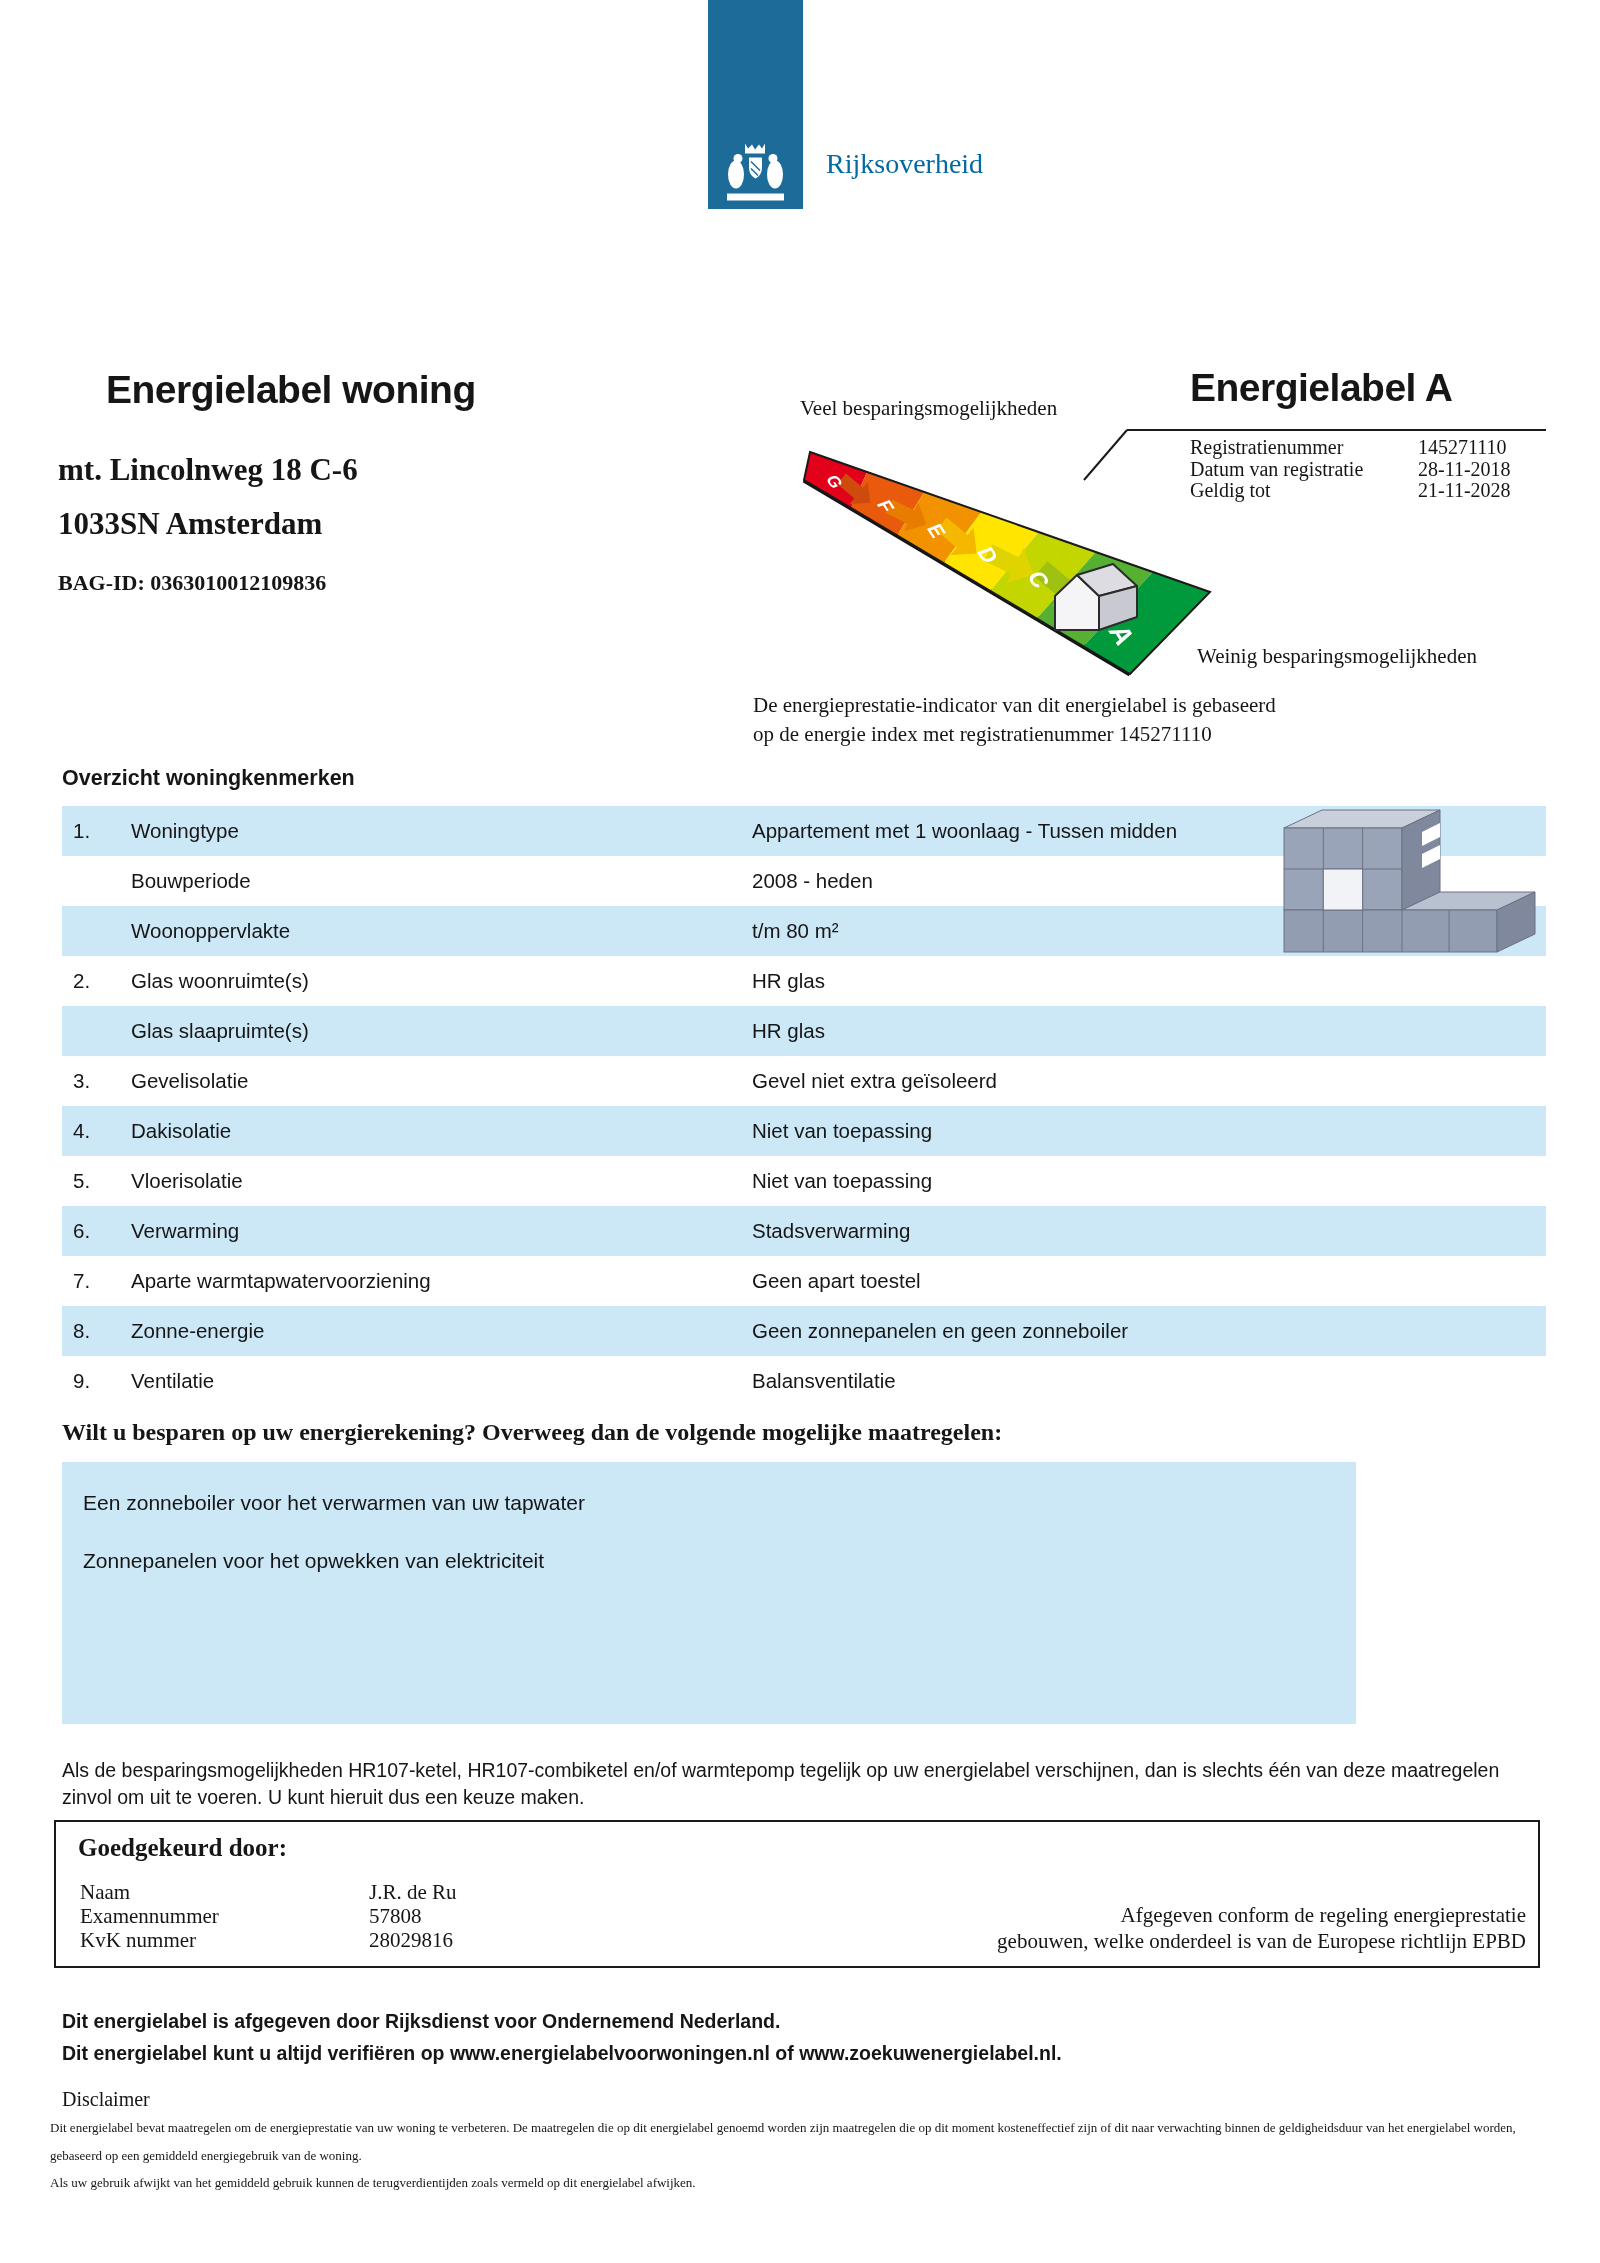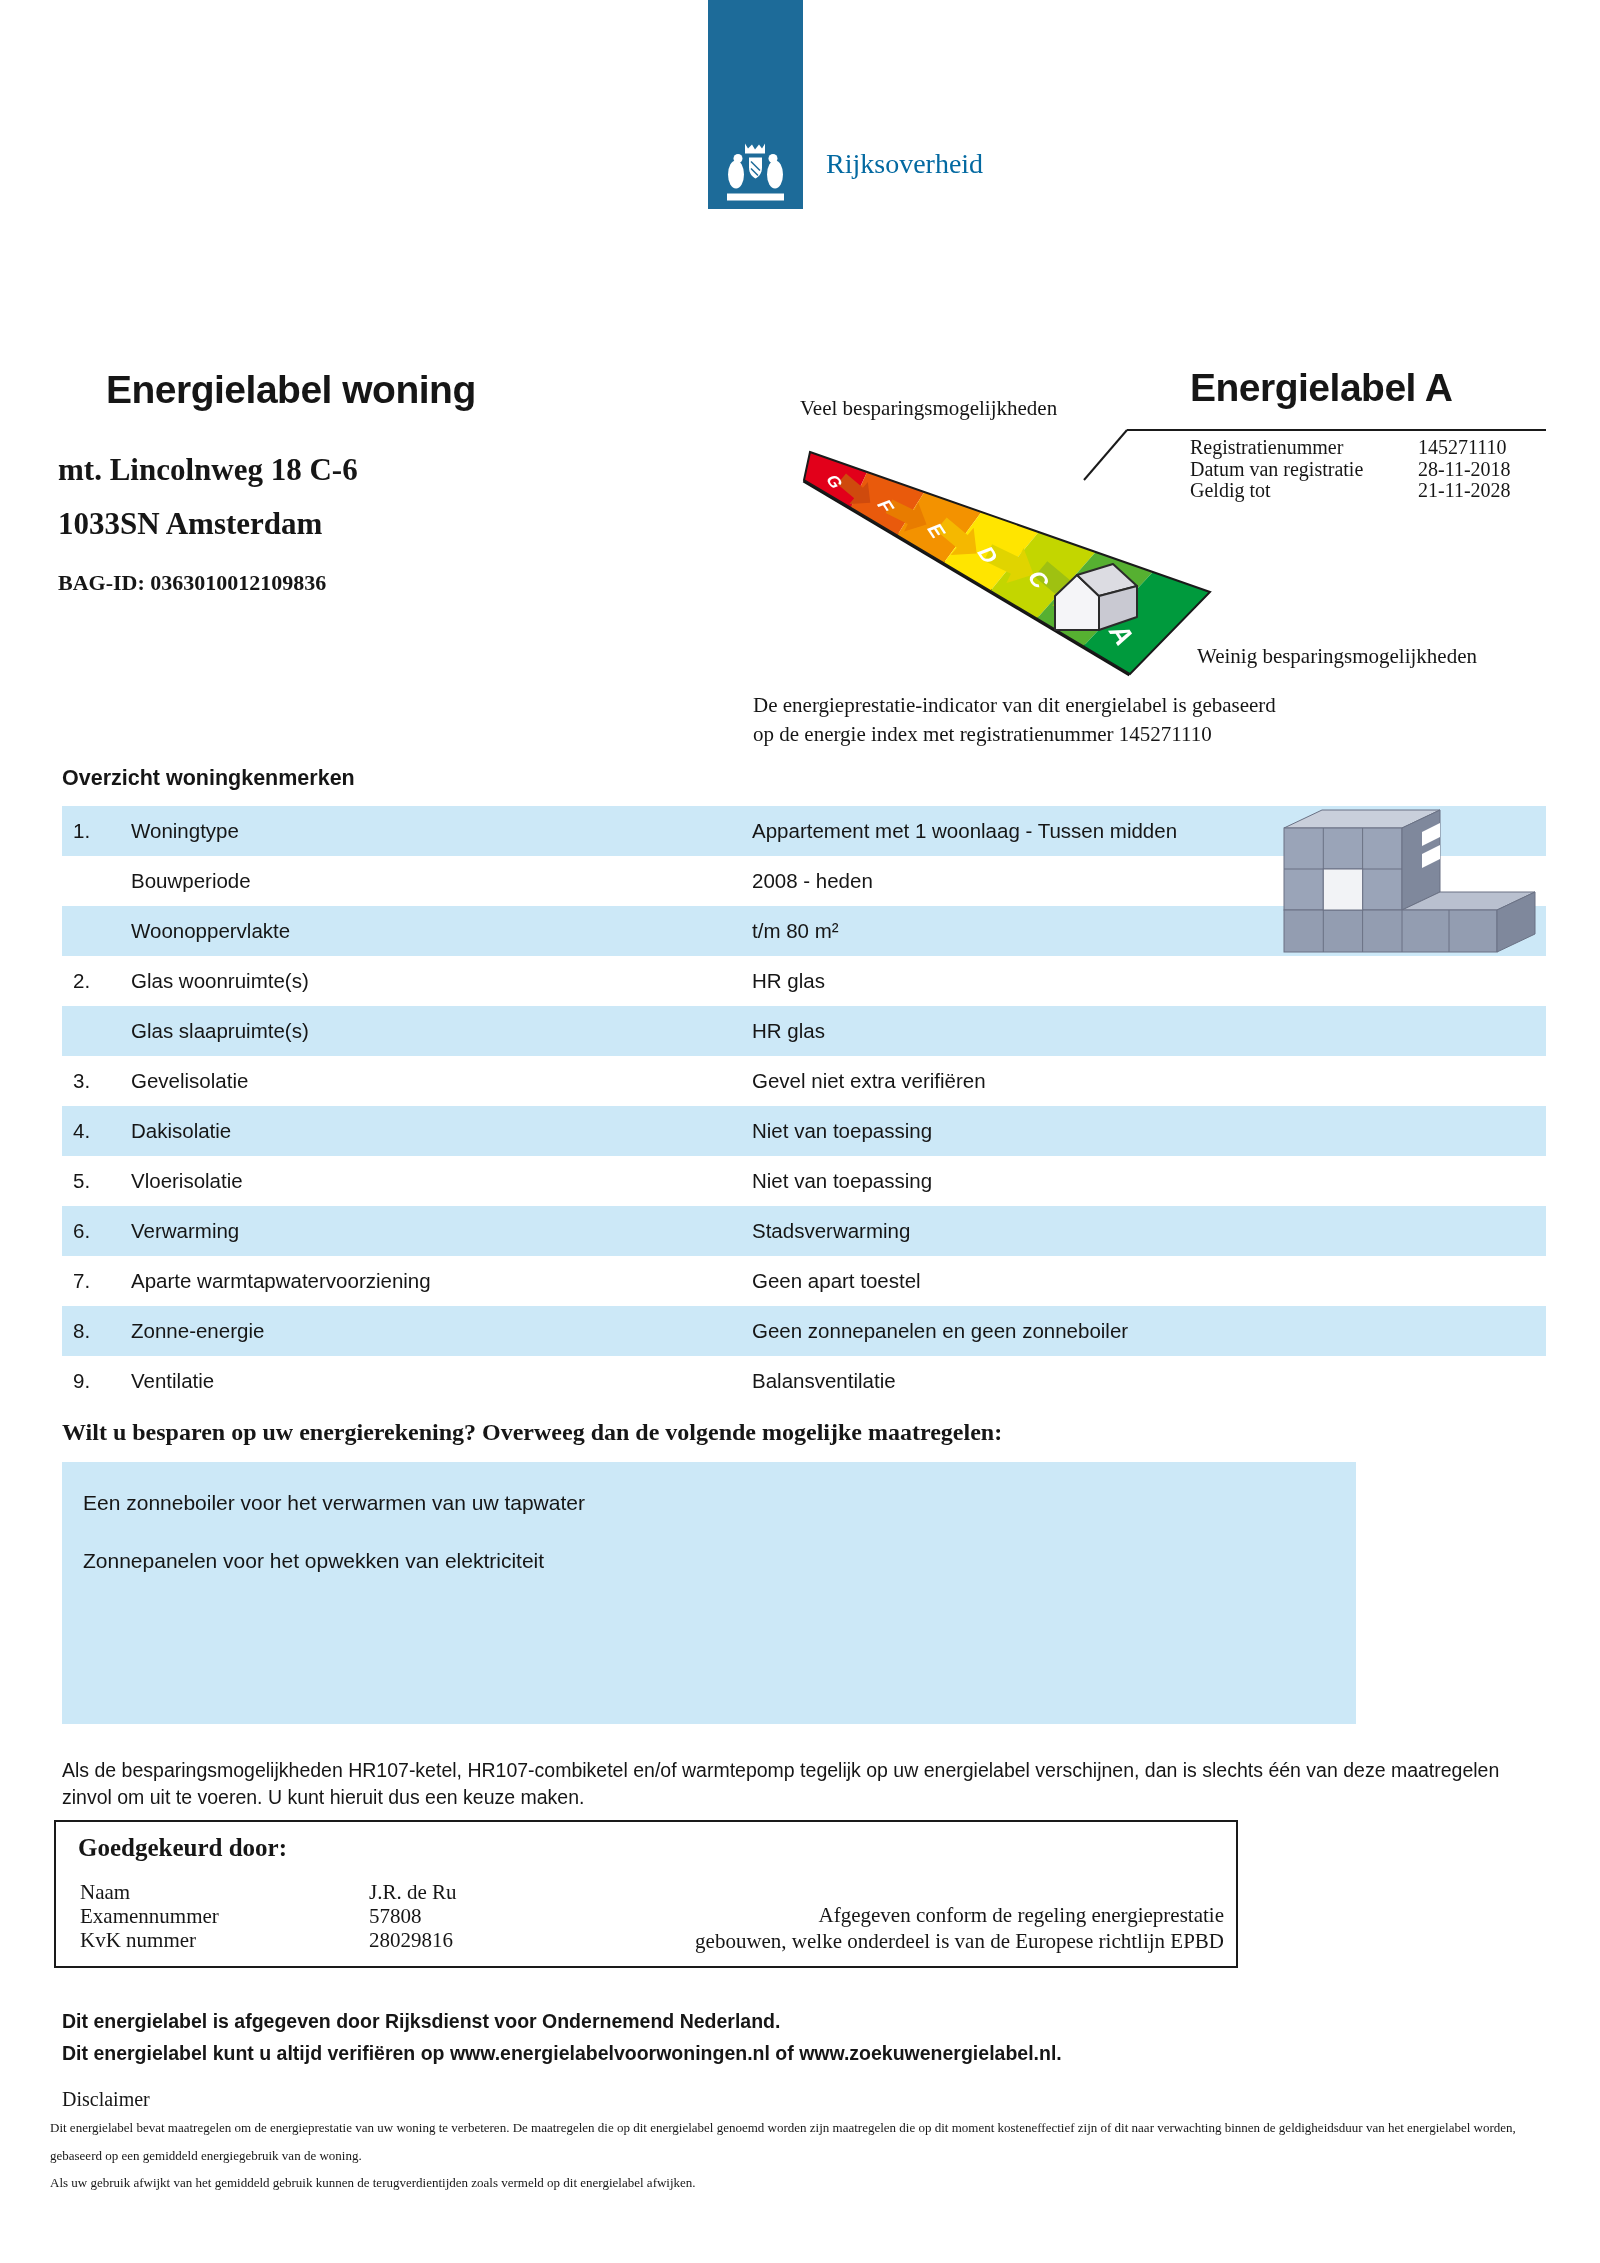--- a/index.html
+++ b/index.html
@@ -42,21 +42,21 @@
 
   
   .m-head{left:62px;top:1419px;font-size:24px;font-weight:bold;font-family:Liberation Serif, serif;}
   .m-box{left:62px;top:1462px;width:1294px;height:262px;background:#cce8f7;}
   .m-item{position:absolute;left:21px;font-size:21px;line-height:21px;}
   .m-item1{top:30px;}
   .m-item2{top:88px;}
   .m-note{left:62px;top:1757px;width:1480px;font-size:19.5px;line-height:27px;}
 
   
-  .appr{left:54px;top:1820px;width:1184px;height:148px;border:2px solid #1a1a1a;box-sizing:border-box;}
+  .appr{left:54px;top:1820px;width:1486px;height:148px;border:2px solid #1a1a1a;box-sizing:border-box;}
   .appr-head{position:absolute;left:22px;top:12px;font-size:25px;font-weight:bold;}
   .appr-fields{position:absolute;left:24px;top:58px;font-size:21px;}
   .appr-row{display:flex;height:24px;line-height:24px;}
   .appr-label{width:289px;}
   .appr-conform{position:absolute;right:12px;top:80px;text-align:right;font-size:21px;line-height:26px;}
 
   
   .f-bold1{left:62px;top:2010px;font-size:19.5px;font-weight:bold;}
   .f-bold2{left:62px;top:2042px;font-size:19.5px;font-weight:bold;}
   .f-disc-head{left:62px;top:2088px;font-size:20px;}
@@ -176,21 +176,21 @@
       <span class="t-value">HR glas</span>
     </div>
     <div class="t-row shaded">
       <span class="t-num"></span>
       <span class="t-label">Glas slaapruimte(s)</span>
       <span class="t-value">HR glas</span>
     </div>
     <div class="t-row">
       <span class="t-num">3.</span>
       <span class="t-label">Gevelisolatie</span>
-      <span class="t-value">Gevel niet extra verifiëren</span>
+      <span class="t-value">Gevel niet extra geïsoleerd</span>
     </div>
     <div class="t-row shaded">
       <span class="t-num">4.</span>
       <span class="t-label">Dakisolatie</span>
       <span class="t-value">Niet van toepassing</span>
     </div>
     <div class="t-row">
       <span class="t-num">5.</span>
       <span class="t-label">Vloerisolatie</span>
       <span class="t-value">Niet van toepassing</span>

